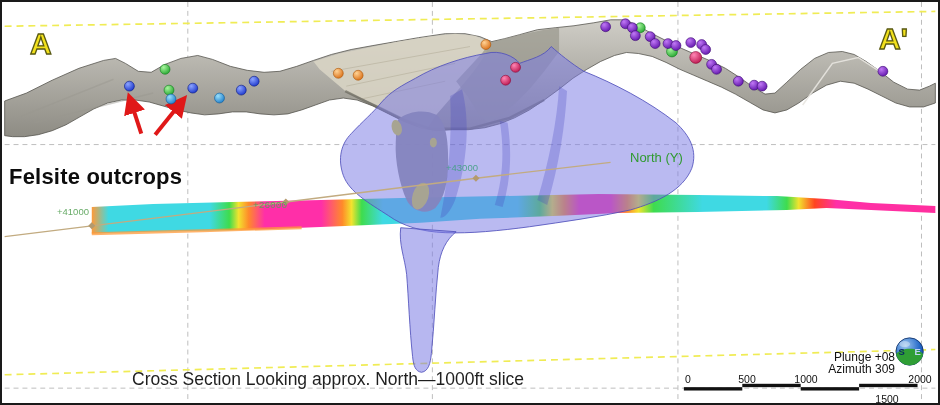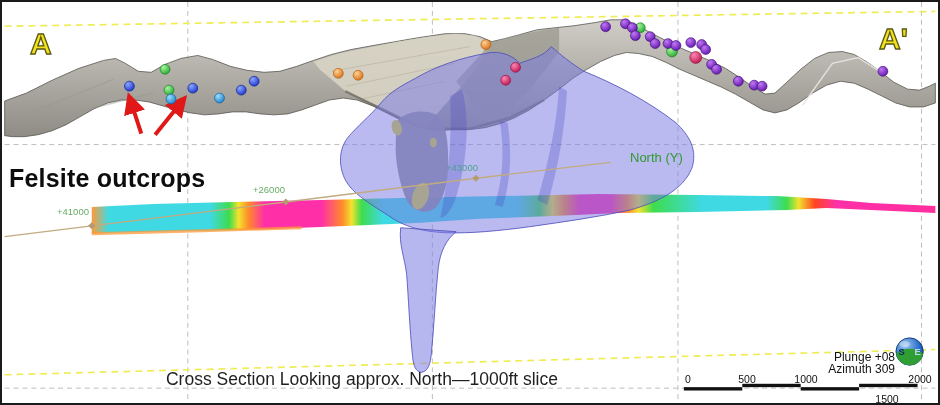--- a/index.html
+++ b/index.html
@@ -8,24 +8,24 @@
     border:2px solid #1a1a1a;overflow:hidden;
     font-family:"Liberation Sans", sans-serif;
   }
   #scene{position:absolute;left:0;top:0;}
   .txt{position:absolute;white-space:nowrap;line-height:1.1;}
   .section-label{
     font-size:30px;font-weight:700;color:#f2e11c;
     -webkit-text-stroke:1.3px #5a5a14;
     text-shadow:0 0 1px #5a5a14;
   }
-  .annotation{font-size:25px;font-weight:700;color:#0d0d0d;letter-spacing:.2px;}
+  .annotation{font-size:22px;font-weight:700;color:#0d0d0d;letter-spacing:.2px;}
   .grid-tick{font-size:9.5px;color:#57a257;opacity:.9;}
   .north-label{font-size:13px;color:#2f9a2f;}
-  .caption{font-size:17.5px;color:#1f1f1f;text-align:center;width:460px;}
+  .caption{font-size:17.5px;color:#1f1f1f;width:460px;}
   .view-info{font-size:12px;color:#111;text-align:right;width:95px;}
   .scale-tick{font-size:10.5px;color:#111;transform:translateX(-50%);}
 </style>
 </head>
 <body>
 
 <div id="figure">
 
 <svg id="scene" width="936" height="401" viewBox="0 0 940 405">
   <defs>
@@ -217,21 +217,21 @@
     <text x="922" y="357" text-anchor="middle" font-family="Liberation Sans, sans-serif" font-size="9.5" font-weight="bold" fill="#bcd4f4">E</text>
   </g>
 </svg>
 
 <div class="txt section-label" style="left:28px;top:25px;">A</div>
 <div class="txt section-label" style="left:877px;top:20px;">A'</div>
 
 <div class="txt annotation" style="left:7px;top:163px;">Felsite outcrops</div>
 
 <div class="txt grid-tick" style="left:55px;top:205px;">+41000</div>
-<div class="txt grid-tick" style="left:251px;top:183px;">+26000</div>
+<div class="txt grid-tick" style="left:251px;top:199px;font-family:Liberation Mono, monospace;">+26000</div>
 <div class="txt grid-tick" style="left:444px;top:161px;color:#44a084;">+43000</div>
 <div class="txt north-label" style="left:628px;top:149px;">North (Y)</div>
 
 <div class="txt caption" style="left:130px;top:368px;">Cross Section Looking approx. North—1000ft slice</div>
 
 <div class="txt view-info" style="left:798px;top:349px;">Plunge +08</div>
 <div class="txt view-info" style="left:798px;top:361px;">Azimuth 309</div>
 
 <div class="txt scale-tick" style="left:686px;top:372px;">0</div>
 <div class="txt scale-tick" style="left:745px;top:372px;">500</div>

